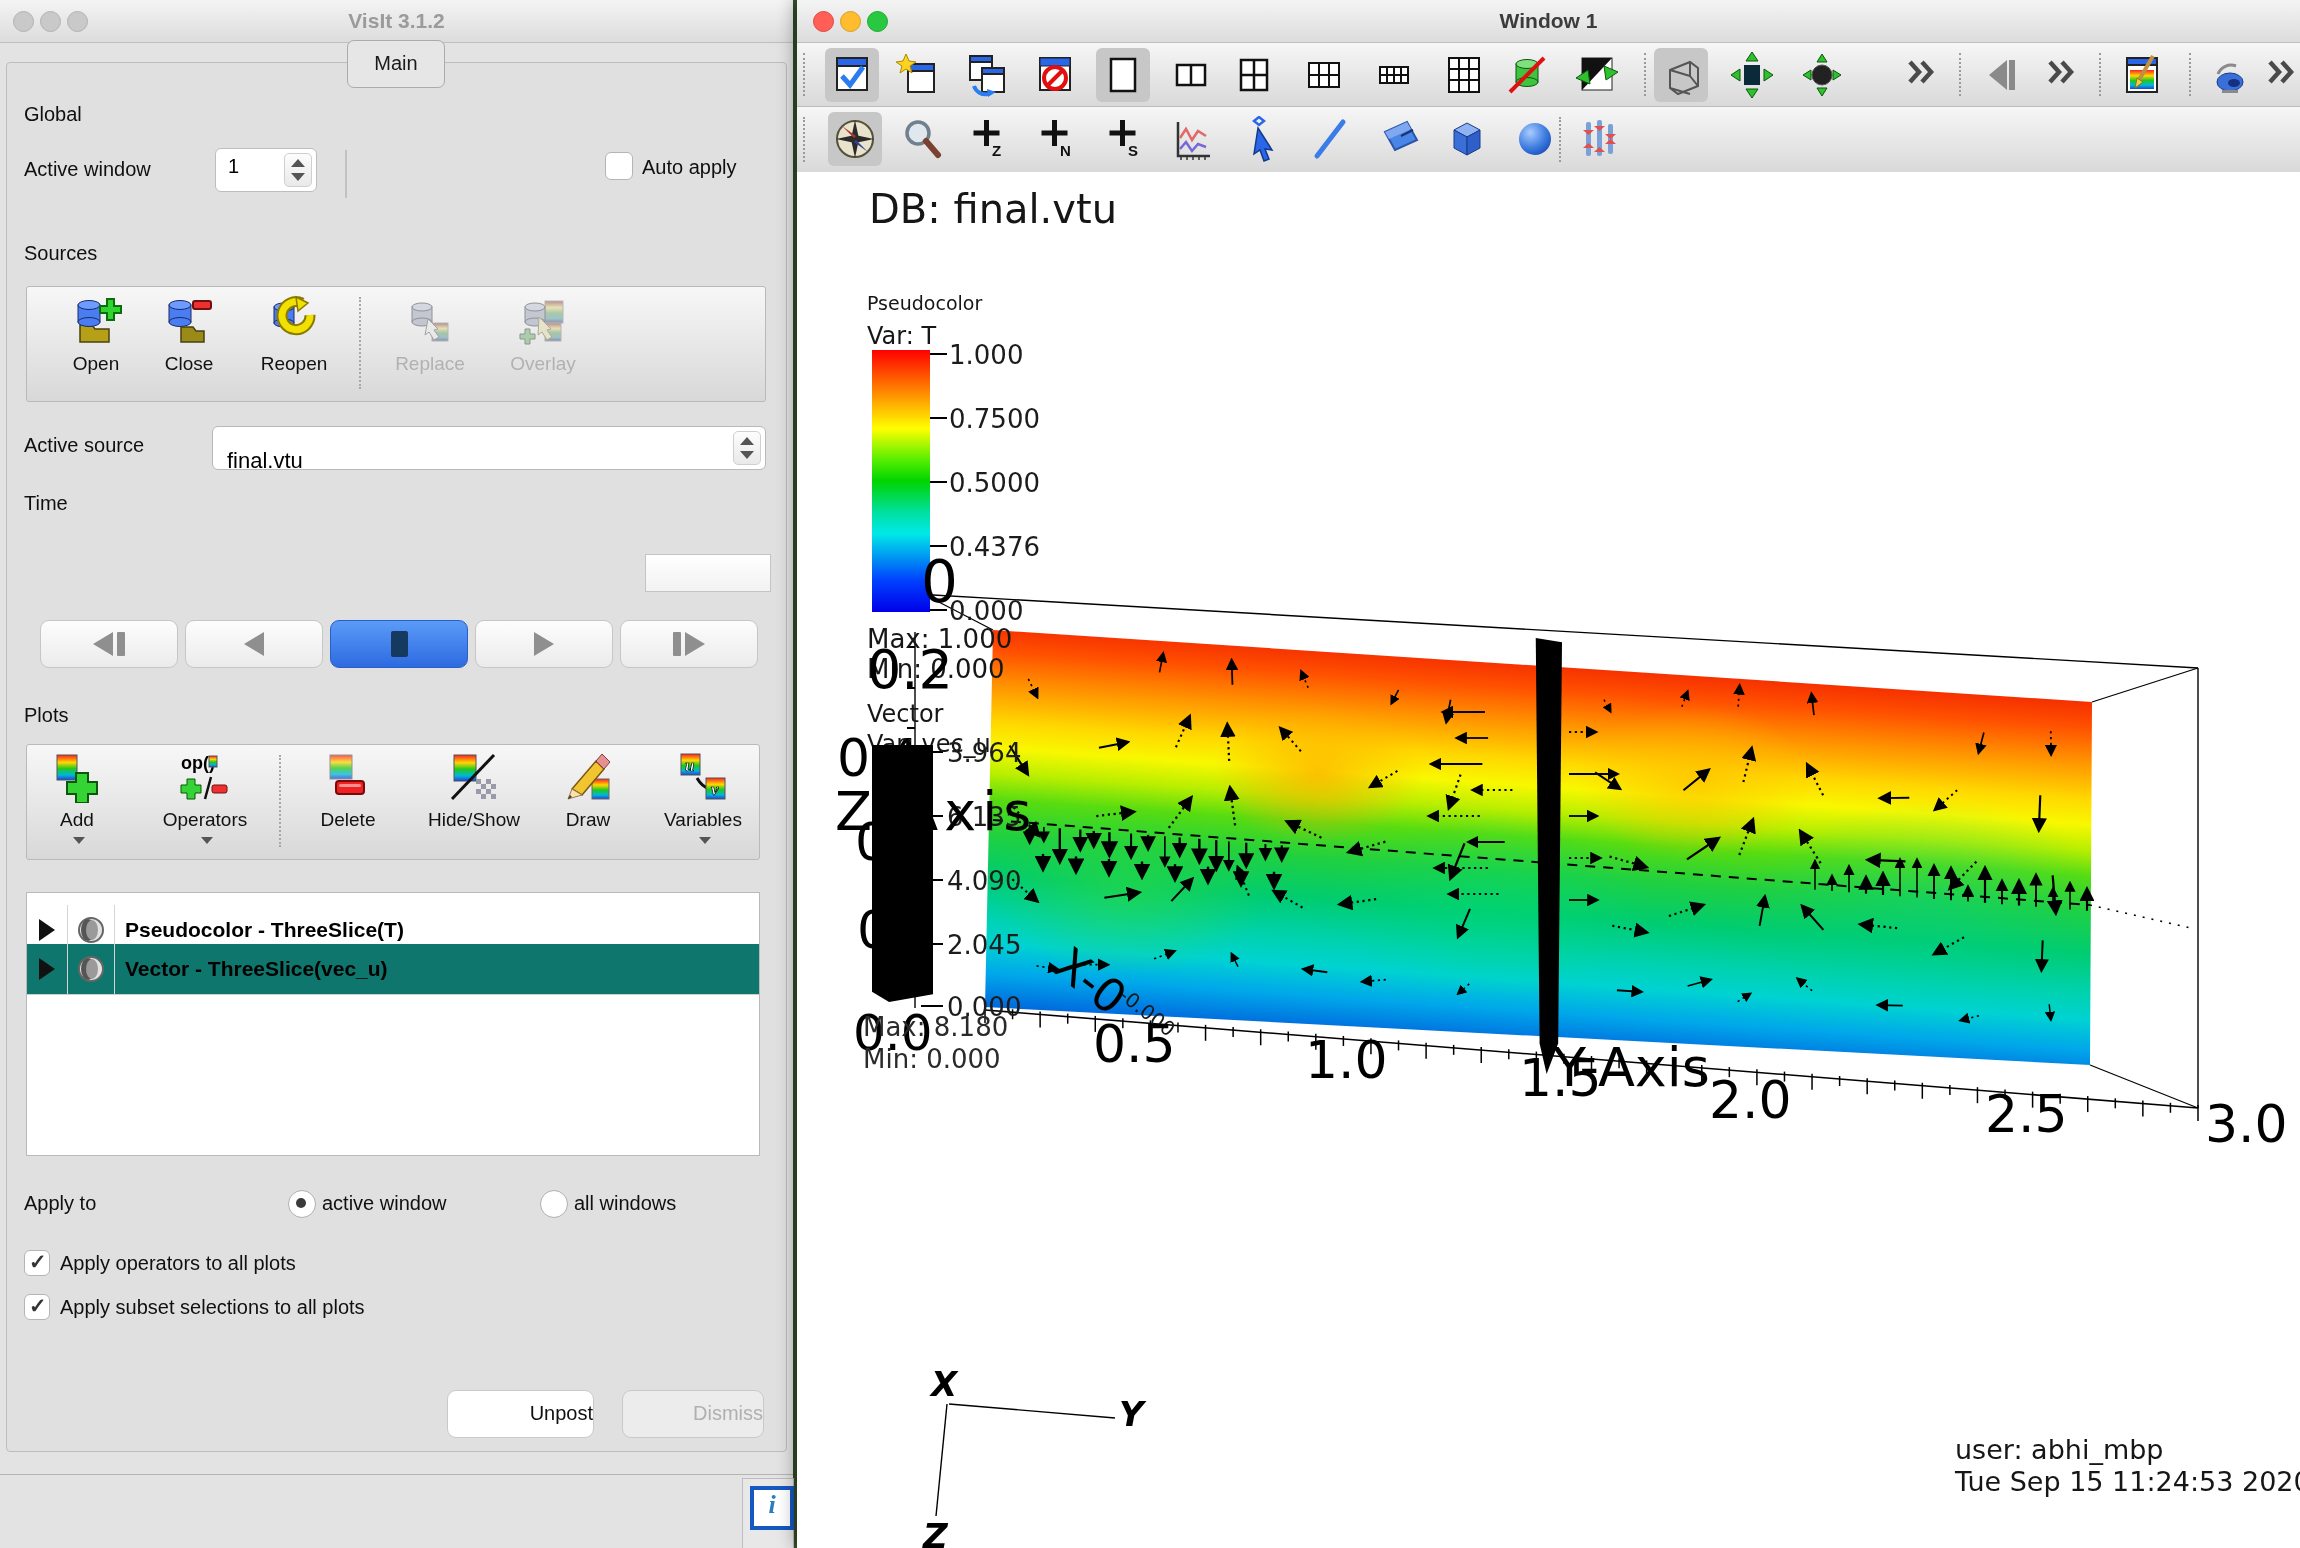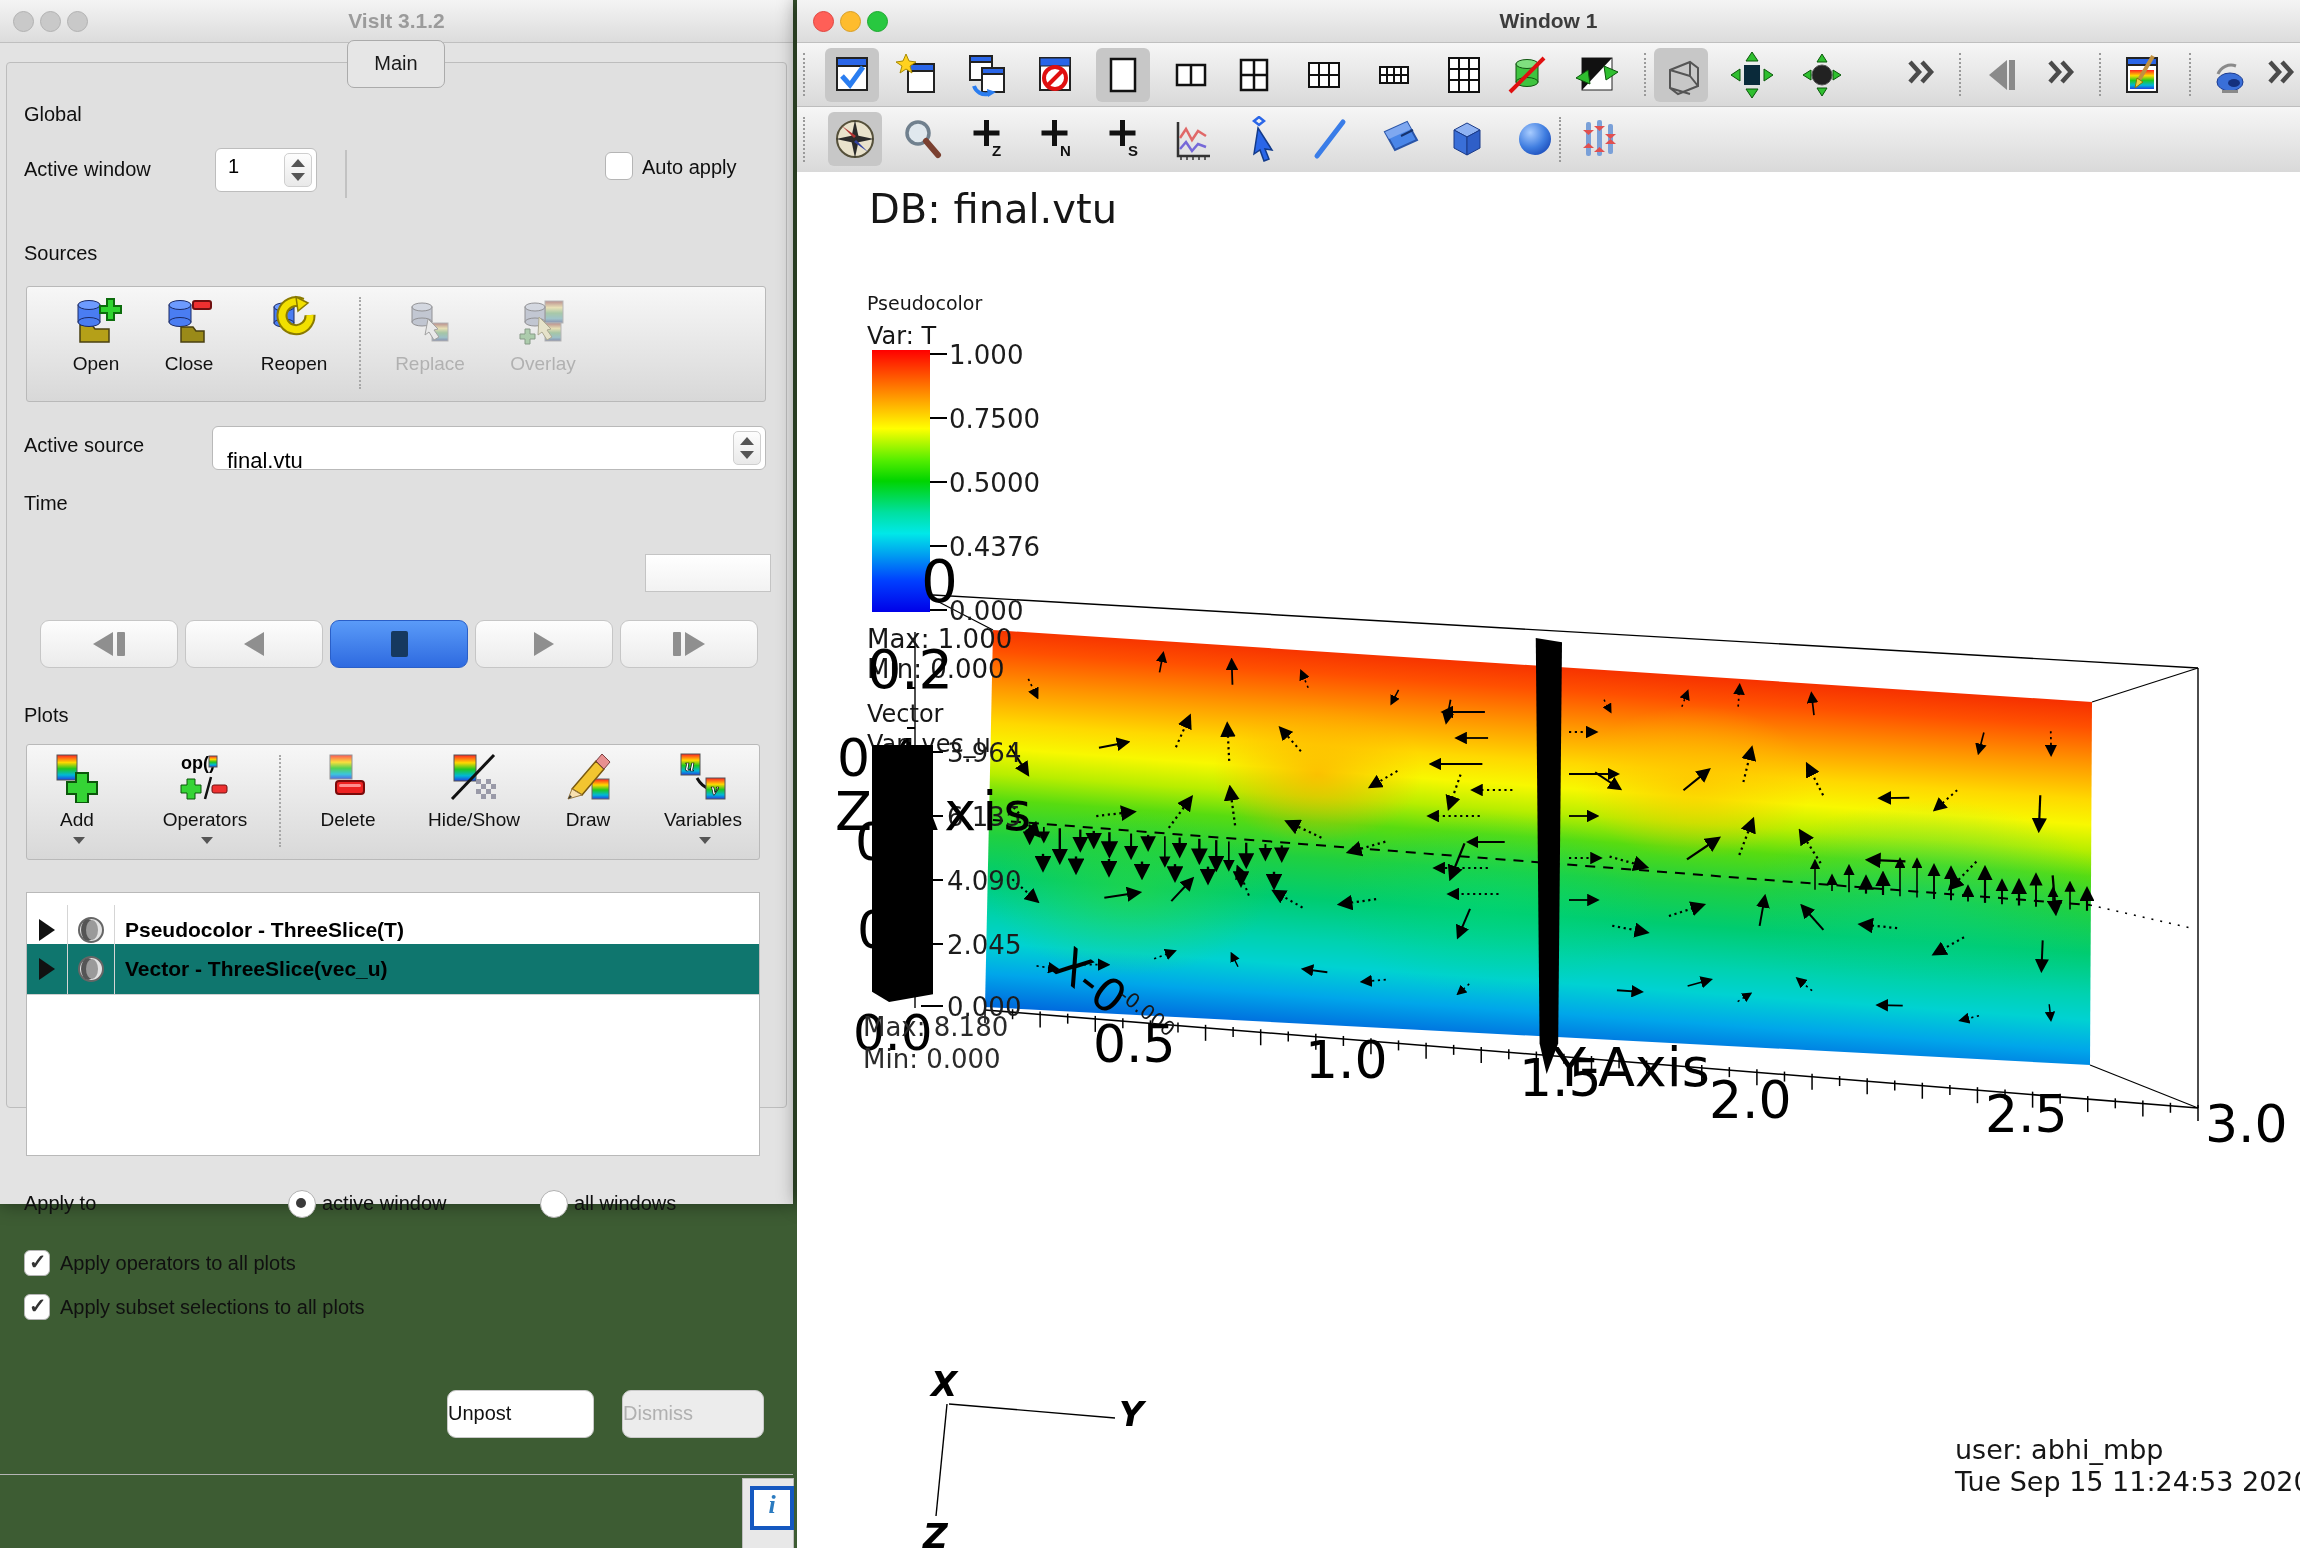--- a/index.html
+++ b/index.html
@@ -1,18 +1,18 @@
 <!DOCTYPE html>
 <html><head>
 <meta charset="utf-8">
 <style>
   html,body{margin:0;padding:0;width:2300px;height:1548px;background:#3d5c33;
     font-family:"Liberation Sans",sans-serif;overflow:hidden;position:relative}
   
-  .win{position:absolute;top:0;height:1204px;background:#e3e3e3;box-shadow:0 0 18px rgba(0,0,0,.45)}
+  .win{position:absolute;top:0;height:1548px;background:#e3e3e3;box-shadow:0 0 18px rgba(0,0,0,.45)}
   #leftwin{left:0;width:793px}
   #rightwin{left:797px;width:1503px}
   .titlebar{position:absolute;left:0;top:0;right:0;height:42px;
     background:linear-gradient(#f4f4f4,#dcdcdc);border-bottom:1px solid #bfbfbf}
   .tl{position:absolute;top:11px;width:19px;height:19px;border-radius:50%}
   .tl.gray{background:#c9c9c9;border:1px solid #b2b2b2}
   .title{position:absolute;left:0;right:0;top:9px;text-align:center;font-size:21px;font-weight:bold}
   .title.inactive{color:#9b9b9b}
   .title.active{color:#3c3c3c}
   
@@ -54,21 +54,21 @@
   .pbar{width:8px;height:24px;background:#8f8f8f;border-radius:1px}
   .stopsq{width:17px;height:26px;background:#16395f;border-radius:2px}
   .plotlist{position:absolute;background:#fff;border:1px solid #b9b9b9}
   .plotrow{position:absolute;left:0;right:0;height:50px;border-bottom:1px solid #cfcfcf;display:flex;align-items:center}
   .plotrow.sel{background:#0f766e}
   .expcell{width:40px;height:100%;display:flex;align-items:center;justify-content:center;border-right:1px solid #d5d5d5}
   .exp{width:0;height:0;border-top:11px solid transparent;border-bottom:11px solid transparent;border-left:16px solid #111}
   .eyecell{width:46px;height:100%;display:flex;align-items:center;justify-content:center;border-right:1px solid #d5d5d5}
   .rowtext{font-size:21px;font-weight:bold;color:#000;margin-left:10px;white-space:nowrap}
   .pushbtn{position:absolute;height:46px;border:1px solid #c9c9c9;border-radius:9px;background:#fff;
-    font-size:20px;color:#111;text-align:left;line-height:44px}
+    font-size:20px;color:#111;text-align:right;line-height:44px}
   .pushbtn.dis{background:#ececec;color:#b0b0b0}
   .hsep{position:absolute;left:0;right:0;height:1px;background:#b5b5b5}
   .infoframe{position:absolute;border:1px solid #bdbdbd;background:#e8e8e8}
   .infoicon{position:absolute;width:36px;height:36px;background:#fff;border:4px solid #1558c0;
     text-align:center;font-family:"Liberation Serif",serif;font-style:italic;font-weight:bold;
     font-size:26px;color:#2b7bc0;line-height:30px}
   
   .toolrow{position:absolute;left:0;right:0;background:linear-gradient(#f6f6f6,#d9d9d9);border-bottom:1px solid #bdbdbd}
   .tbtn{position:absolute;top:5px;width:54px;height:54px;display:flex;align-items:center;justify-content:center;border-radius:6px}
   .tbtn.small{width:48px;height:48px}

